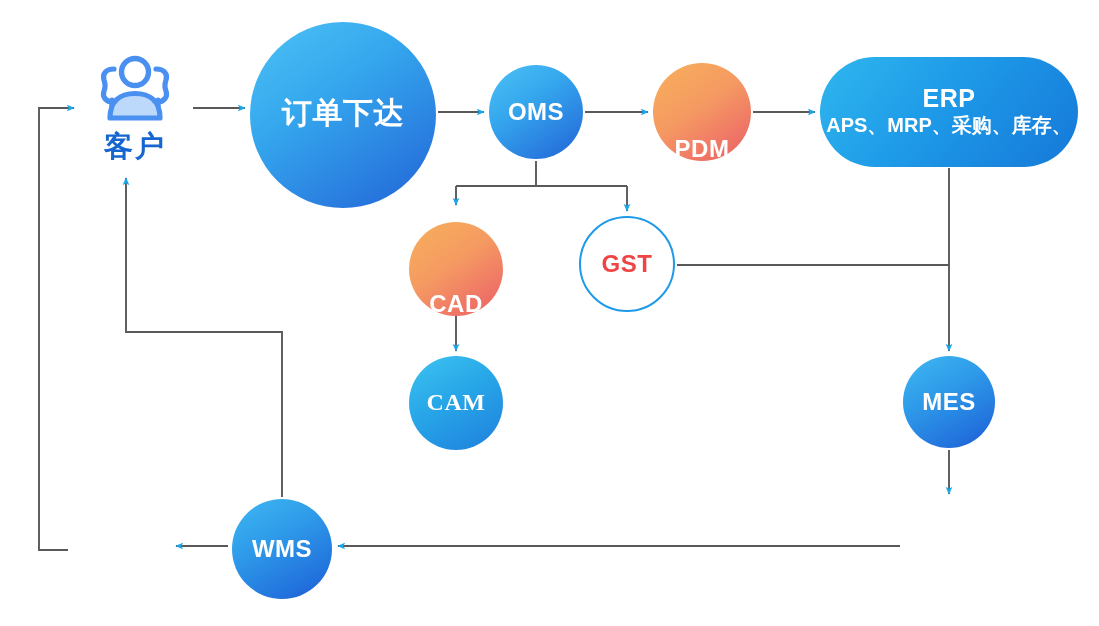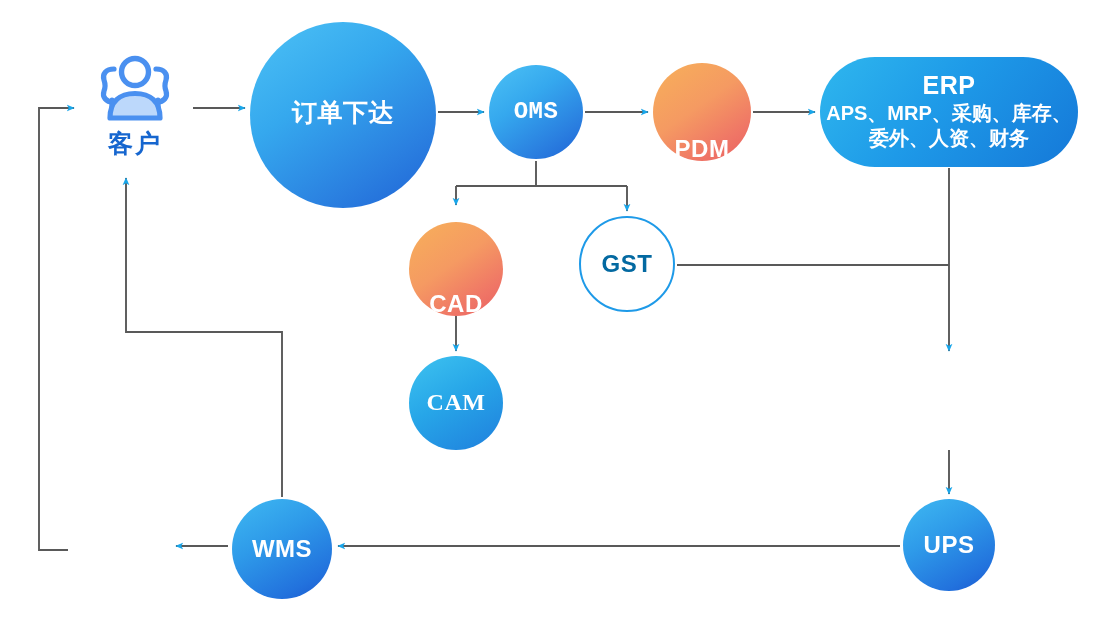--- a/index.html
+++ b/index.html
@@ -60,37 +60,37 @@
   .orange-grad {
     background: linear-gradient(145deg, #f7b05a 0%, #f59a62 45%, #ef7566 78%, #e9605f 100%);
     justify-content: flex-end;
   }
   .erp-grad {
     background: linear-gradient(130deg, #2fb7ee 0%, #1e9ae8 45%, #1578d8 100%);
   }
   .ghost {
     background: #ffffff;
     border: 2.5px solid #1e9ae8;
-    color: #0369a1;
+    color: #ef4444;
   }
 
   
   #node-order   { left: 250px; top: 22px;  width: 186px; height: 186px; }
-  #node-oms     { left: 489px; top: 65px;  width: 94px;  height: 94px; font-family: Liberation Mono, monospace;  }
+  #node-oms     { left: 489px; top: 65px;  width: 94px;  height: 94px;  }
   #node-pdm     { left: 653px; top: 63px;  width: 98px;  height: 98px;  }
   #node-erp     { left: 820px; top: 57px;  width: 258px; height: 110px; }
   #node-cad     { left: 409px; top: 222px; width: 94px;  height: 94px;  }
   #node-gst     { left: 579px; top: 216px; width: 96px;  height: 96px;  }
   #node-cam     { left: 409px; top: 356px; width: 94px;  height: 94px; font-family: Liberation Serif, serif;  }
   #node-mes     { left: 903px; top: 356px; width: 92px;  height: 92px;  }
   #node-ups     { left: 903px; top: 499px; width: 92px;  height: 92px;  }
   #node-wms     { left: 232px; top: 499px; width: 100px; height: 100px; }
   #node-drp     { left: 68px;  top: 499px; width: 102px; height: 102px; }
 
-  #node-order .n-label { font-size: 25px; margin-bottom: 5px; }
+  #node-order .n-label { font-size: 30px; margin-bottom: 5px; }
   #node-order .n-sub   { font-size: 15.5px; }
   #node-erp .n-label   { font-size: 25px; margin-bottom: 2px; }
   #node-erp .n-sub     { font-size: 20px; }
   #node-oms .n-label,
   #node-pdm .n-label,
   #node-cad .n-label,
   #node-gst .n-label,
   #node-cam .n-label,
   #node-mes .n-label,
   #node-ups .n-label,
@@ -103,21 +103,21 @@
     left: 79px;
     top: 52px;
     width: 112px;
     height: 120px;
     display: flex;
     flex-direction: column;
     align-items: center;
   }
   #node-customer .cust-label {
     color: #1666cf;
-    font-size: 25px;
+    font-size: 29px;
     font-weight: bold;
     letter-spacing: 2px;
     margin-top: 1px;
   }
 </style>
 </head>
 <body>
 
 <div id="canvas">
 
@@ -186,39 +186,38 @@
   </div>
 
   <div id="node-pdm" class="node circle orange-grad">
     <div class="n-label">PDM</div>
   </div>
 
   <div id="node-erp" class="node rounded erp-grad">
     <div class="n-label">ERP</div>
     <div class="n-sub">
       <div>APS、MRP、采购、库存、</div>
-      <div>委外、人资、财务</div>
     </div>
   </div>
 
   <div id="node-cad" class="node circle orange-grad">
     <div class="n-label">CAD</div>
   </div>
 
   <div id="node-gst" class="node circle ghost">
     <div class="n-label">GST</div>
   </div>
 
   <div id="node-cam" class="node circle blue-cyan">
     <div class="n-label">CAM</div>
   </div>
 
-
-  <div id="node-ups" class="node circle blue-grad-deep">
-    <div class="n-label">UPS</div>
-  </div>
+  <div id="node-mes" class="node circle blue-grad-deep">
+    <div class="n-label">MES</div>
+  </div>
+
 
   <div id="node-wms" class="node circle blue-grad-deep">
     <div class="n-label">WMS</div>
   </div>
 
 
 </div>
 
 </body></html>

